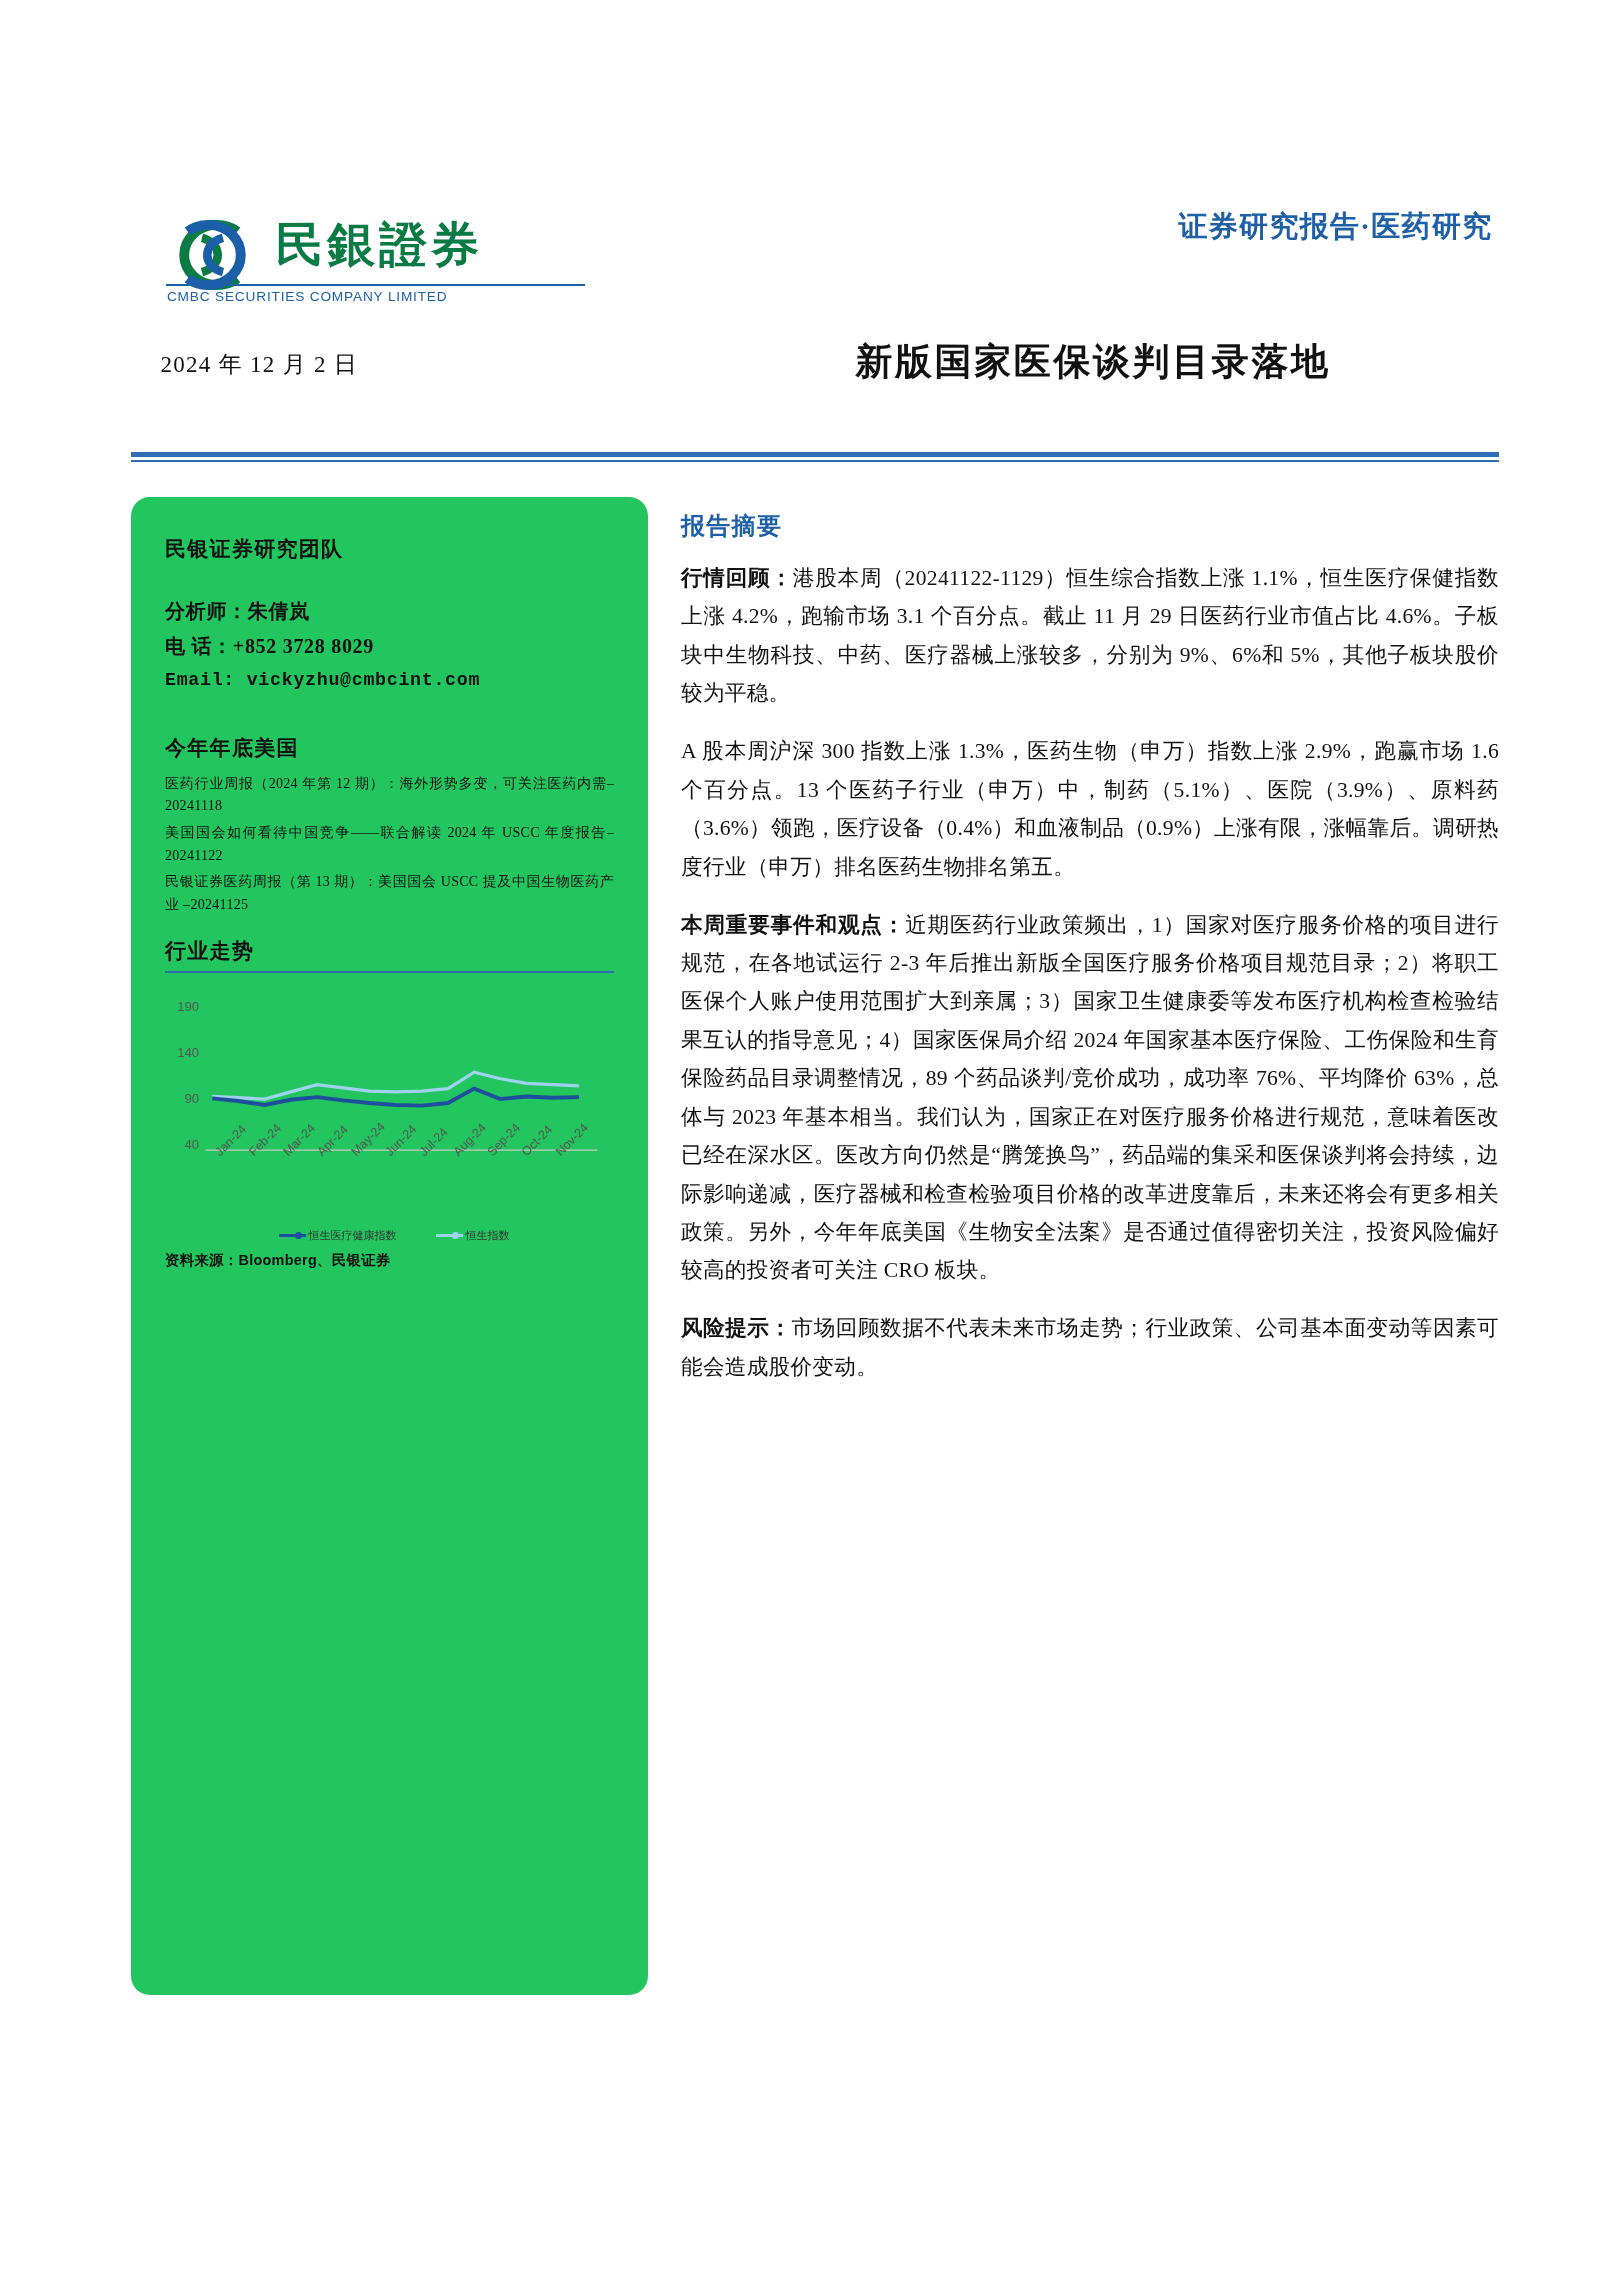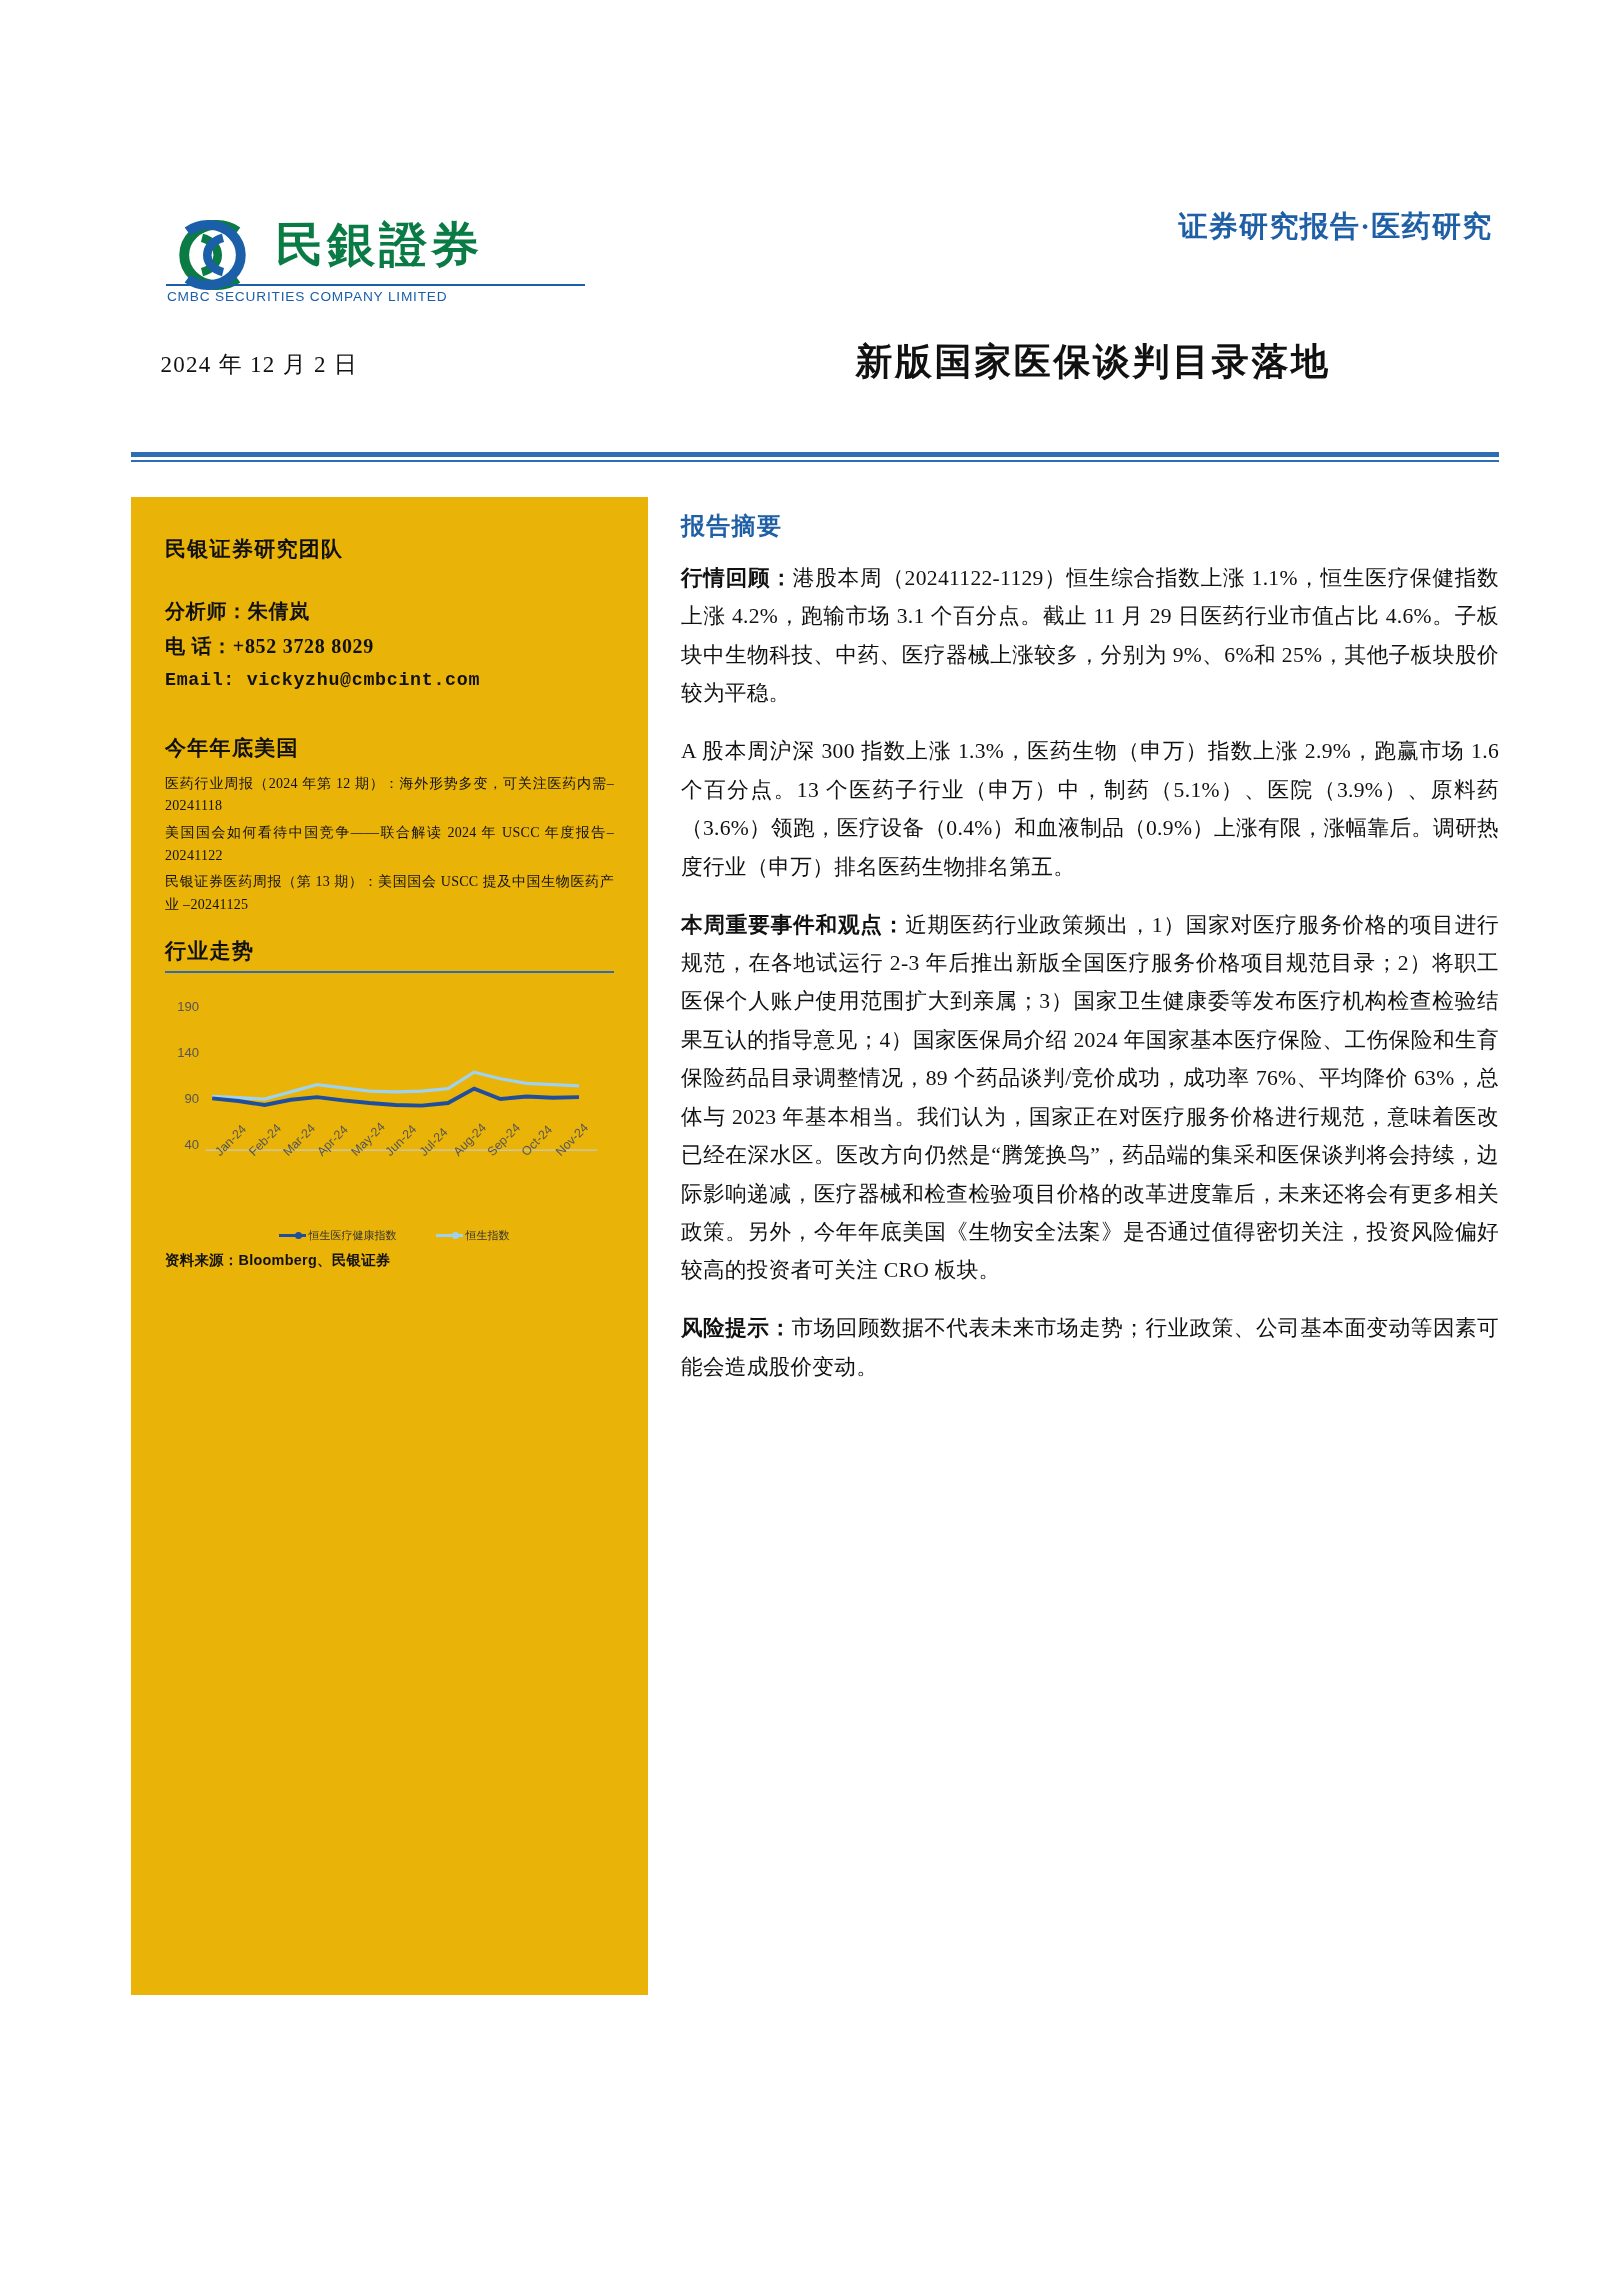--- a/index.html
+++ b/index.html
@@ -135,23 +135,24 @@
     background: #2e6db4;
   }
 
   
   .sidebar {
     position: absolute;
     left: 131px;
     top: 497px;
     width: 517px;
     height: 1498px;
-    background: #eab308;
+    background: #22c55e;
     box-sizing: border-box;
     padding: 38px 34px 19px 34px;
+    border-radius: 19px;
   }
   .sb-title {
     font-size: 21px;
     font-weight: 700;
     color: #111;
     letter-spacing: 1.3px;
     margin-bottom: 31px;
   }
   .sb-line {
     font-size: 20px;
@@ -362,21 +363,21 @@
       </div>
     </div>
 
     <div class="src-line">资料来源：Bloomberg、民银证券</div>
   </div>
 
   <div class="body">
     <div class="abstract-title">报告摘要</div>
 
     <div class="para">
-      <b>行情回顾：</b><span>港股本周（20241122-1129）恒生综合指数上涨 1.1%，恒生医疗保健指数上涨 4.2%，跑输市场 3.1 个百分点。截止 11 月 29 日医药行业市值占比 4.6%。子板块中生物科技、中药、医疗器械上涨较多，分别为 9%、6%和 25%，其他子板块股价较为平稳。</span>
+      <b>行情回顾：</b><span>港股本周（20241122-1129）恒生综合指数上涨 1.1%，恒生医疗保健指数上涨 4.2%，跑输市场 3.1 个百分点。截止 11 月 29 日医药行业市值占比 4.6%。子板块中生物科技、中药、医疗器械上涨较多，分别为 9%、6%和 5%，其他子板块股价较为平稳。</span>
     </div>
 
     <div class="para">
       <span>A 股本周沪深 300 指数上涨 1.3%，医药生物（申万）指数上涨 2.9%，跑赢市场 1.6 个百分点。13 个医药子行业（申万）中，制药（5.1%）、医院（3.9%）、原料药（3.6%）领跑，医疗设备（0.4%）和血液制品（0.9%）上涨有限，涨幅靠后。调研热度行业（申万）排名医药生物排名第五。</span>
     </div>
 
     <div class="para">
       <b>本周重要事件和观点：</b><span>近期医药行业政策频出，1）国家对医疗服务价格的项目进行规范，在各地试运行 2-3 年后推出新版全国医疗服务价格项目规范目录；2）将职工医保个人账户使用范围扩大到亲属；3）国家卫生健康委等发布医疗机构检查检验结果互认的指导意见；4）国家医保局介绍 2024 年国家基本医疗保险、工伤保险和生育保险药品目录调整情况，89 个药品谈判/竞价成功，成功率 76%、平均降价 63%，总体与 2023 年基本相当。我们认为，国家正在对医疗服务价格进行规范，意味着医改已经在深水区。医改方向仍然是“腾笼换鸟”，药品端的集采和医保谈判将会持续，边际影响递减，医疗器械和检查检验项目价格的改革进度靠后，未来还将会有更多相关政策。另外，今年年底美国《生物安全法案》是否通过值得密切关注，投资风险偏好较高的投资者可关注 CRO 板块。</span>
     </div>
 

